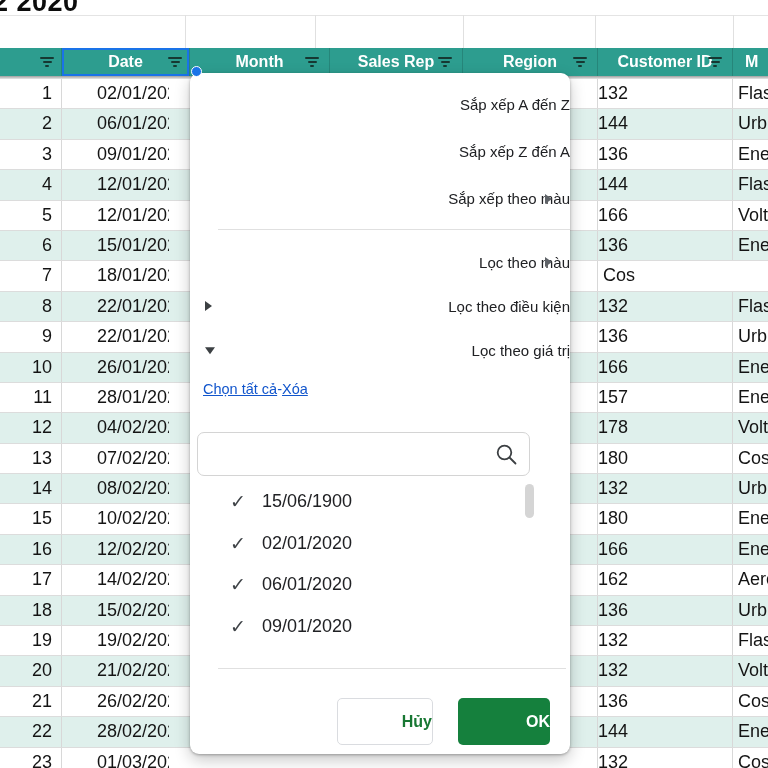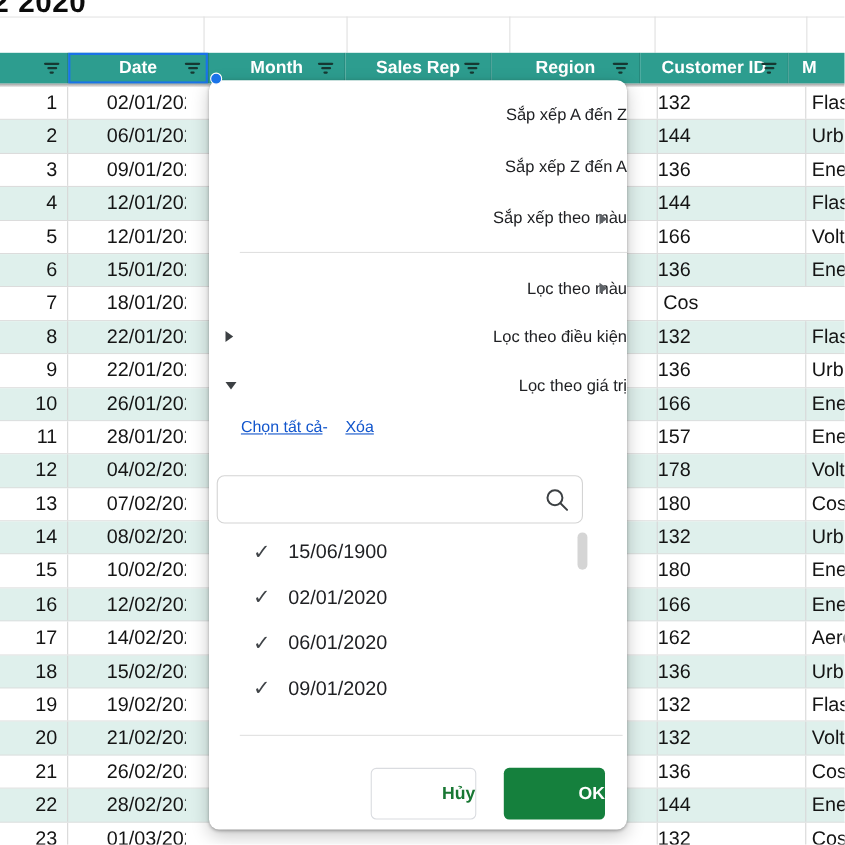--- a/index.html
+++ b/index.html
@@ -50,21 +50,21 @@
          font-size:15px;color:#202124;display:flex;align-items:center;cursor:pointer;justify-content:flex-end;}
   .arrow-r{position:absolute;right:18px;top:50%;transform:translateY(-50%);width:0;height:0;
            border-left:7px solid #5f6368;border-top:5px solid transparent;border-bottom:5px solid transparent;}
   .exp{position:absolute;left:15px;top:50%;}
   .exp.closed{transform:translateY(-50%);width:0;height:0;border-left:7px solid #3c4043;
               border-top:5px solid transparent;border-bottom:5px solid transparent;}
   .exp.open{transform:translateY(-40%);width:0;height:0;border-top:7px solid #3c4043;
             border-left:5px solid transparent;border-right:5px solid transparent;}
   .pdivider{position:absolute;left:28px;right:0;height:1px;background:#e0e0e0;}
   .links-row{position:absolute;left:13px;top:303px;height:26px;line-height:26px;font-size:14.5px;}
-  .links-row a{color:#1155cc;text-decoration:underline;cursor:pointer;margin-left:16px;}
+  .links-row a{color:#1155cc;text-decoration:underline;cursor:pointer;}
   .links-row .dash{color:#1155cc;}
   .searchbox{position:absolute;left:7px;top:359px;width:333px;height:44px;box-sizing:border-box;
              border:1px solid #d4d4d4;border-radius:7px;background:#fff;}
   .searchbox input{position:absolute;left:12px;top:2px;width:280px;height:38px;border:none;outline:none;
                    font-size:15px;font-family:"Liberation Sans",sans-serif;background:transparent;}
   .search-svg{position:absolute;right:11px;top:10px;}
   .vlist{position:absolute;left:0;top:408px;width:100%;}
   .vitem{position:relative;height:41.5px;display:flex;align-items:center;font-size:18px;color:#202124;cursor:pointer;}
   .vitem .chk{position:absolute;left:40px;font-size:19px;color:#3f4347;}
   .vitem .vlabel{position:absolute;left:72px;}
@@ -97,21 +97,21 @@
     </div>
     <div class="hcell" style="width:128px">
       <span>Date</span>
       <span class="funnel" style="right:7px">
           <i></i>
           <i></i>
           <i></i>
         </span>
       <span class="sel-border"></span>
     </div>
-    <div class="hcell" style="width:124px">
+    <div class="hcell" style="width:140px">
       <span>Month</span>
       <span class="funnel">
           <i></i>
           <i></i>
           <i></i>
         </span>
     </div>
     <div class="hcell" style="width:133px">
       <span>Sales Rep</span>
       <span class="funnel">

